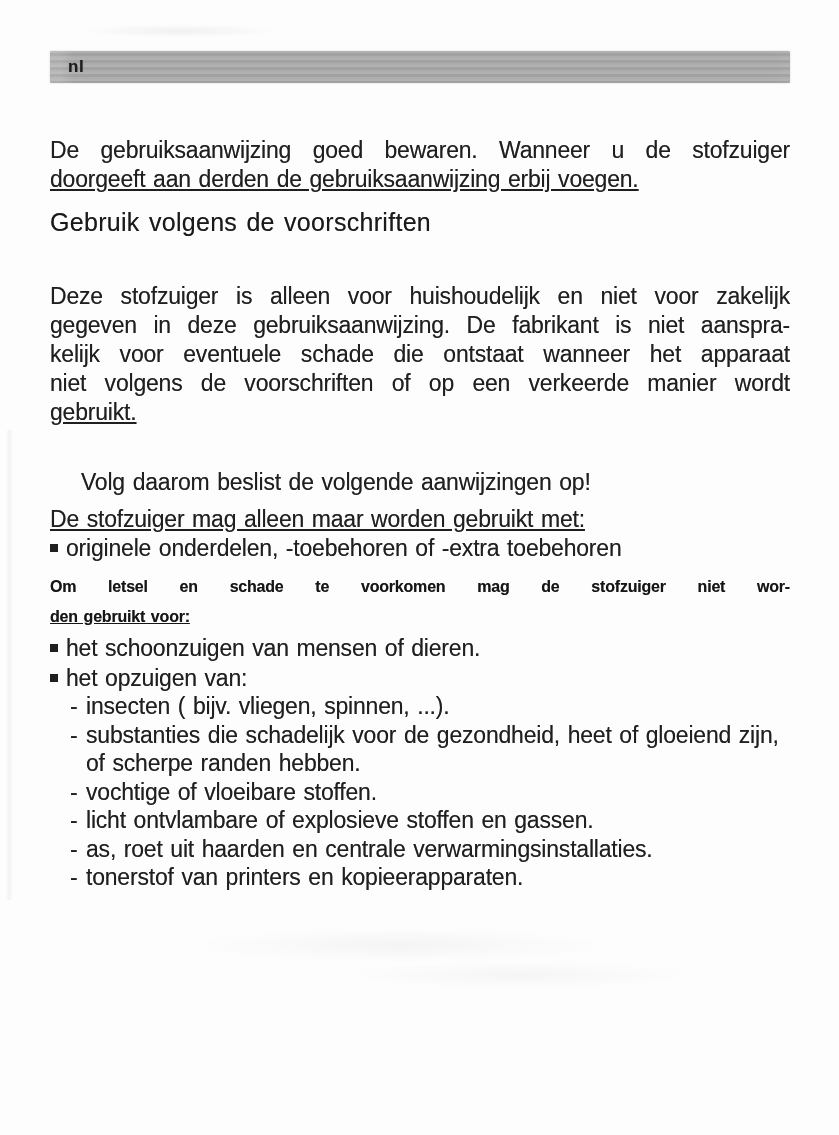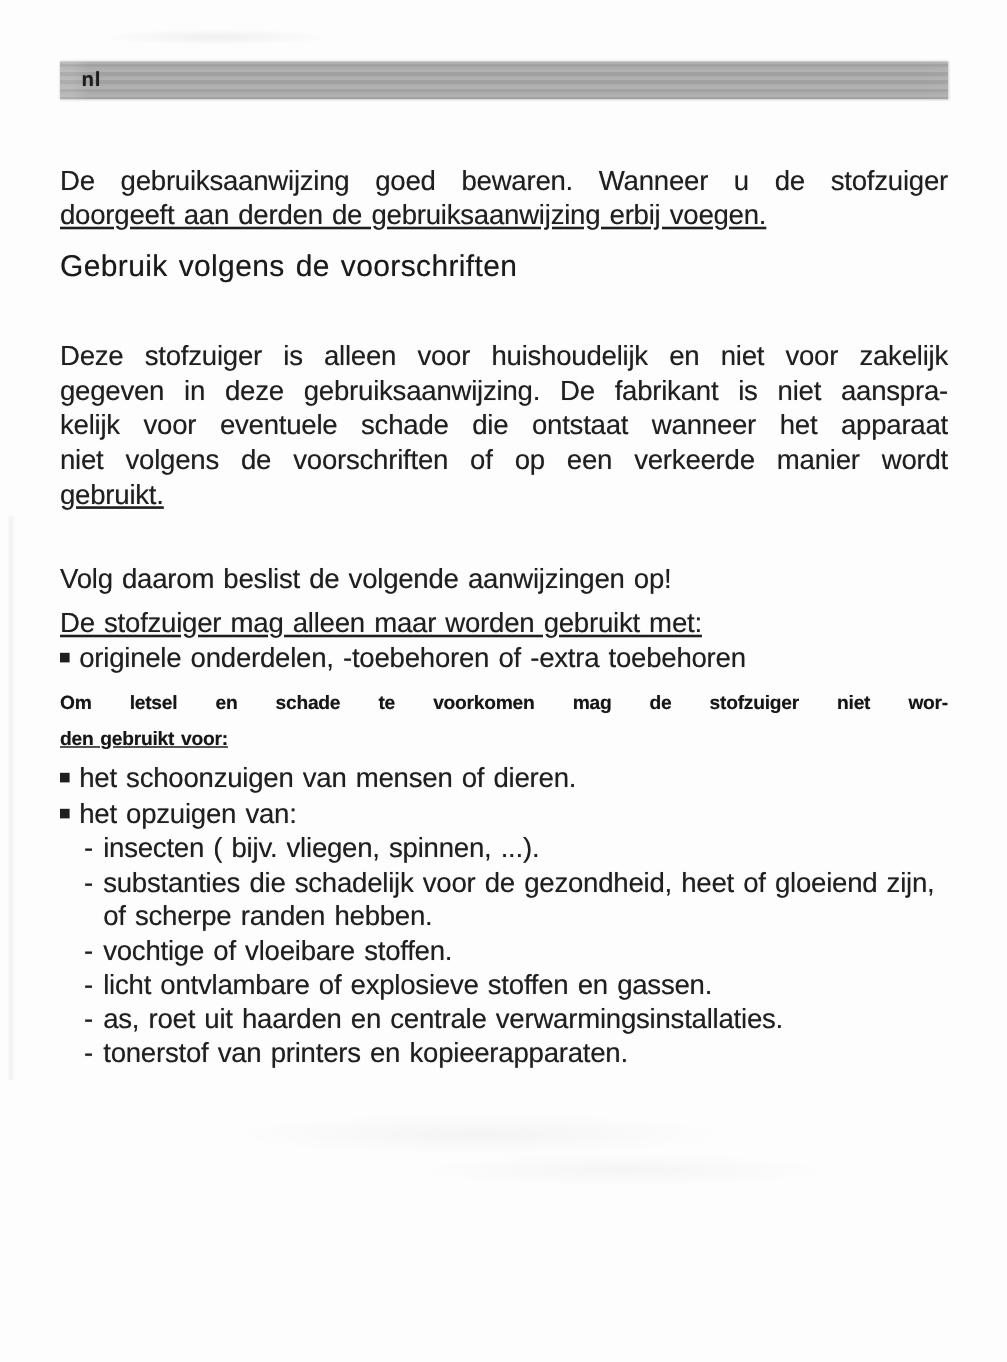--- a/index.html
+++ b/index.html
@@ -55,21 +55,21 @@
   .intro { top: 112px; margin-top: 24px; }
   .section-heading {
     top: 208px;
     font-size: 25px;
     font-weight: normal;
     letter-spacing: 0.3px;
     word-spacing: 2px;
     color: #1a1a1a;
   }
   .usage { top: 282px; }
-  .follow { top: 468px; }
+  .follow { top: 468px; margin-left: 31px; }
   .allowed { top: 505px; }
 
   .bold-note { top: 572px; font-size: 16px; font-weight: bold; line-height: 30px; letter-spacing: -0.2px; word-spacing: 1.5px; color: #161616; }
 
   .bullets { top: 634px; }
   .bullet-item { display: flex; line-height: 29px; margin-bottom: 1px; }
   .bullet-marker {
     flex: 0 0 16px;
     position: relative;
   }

